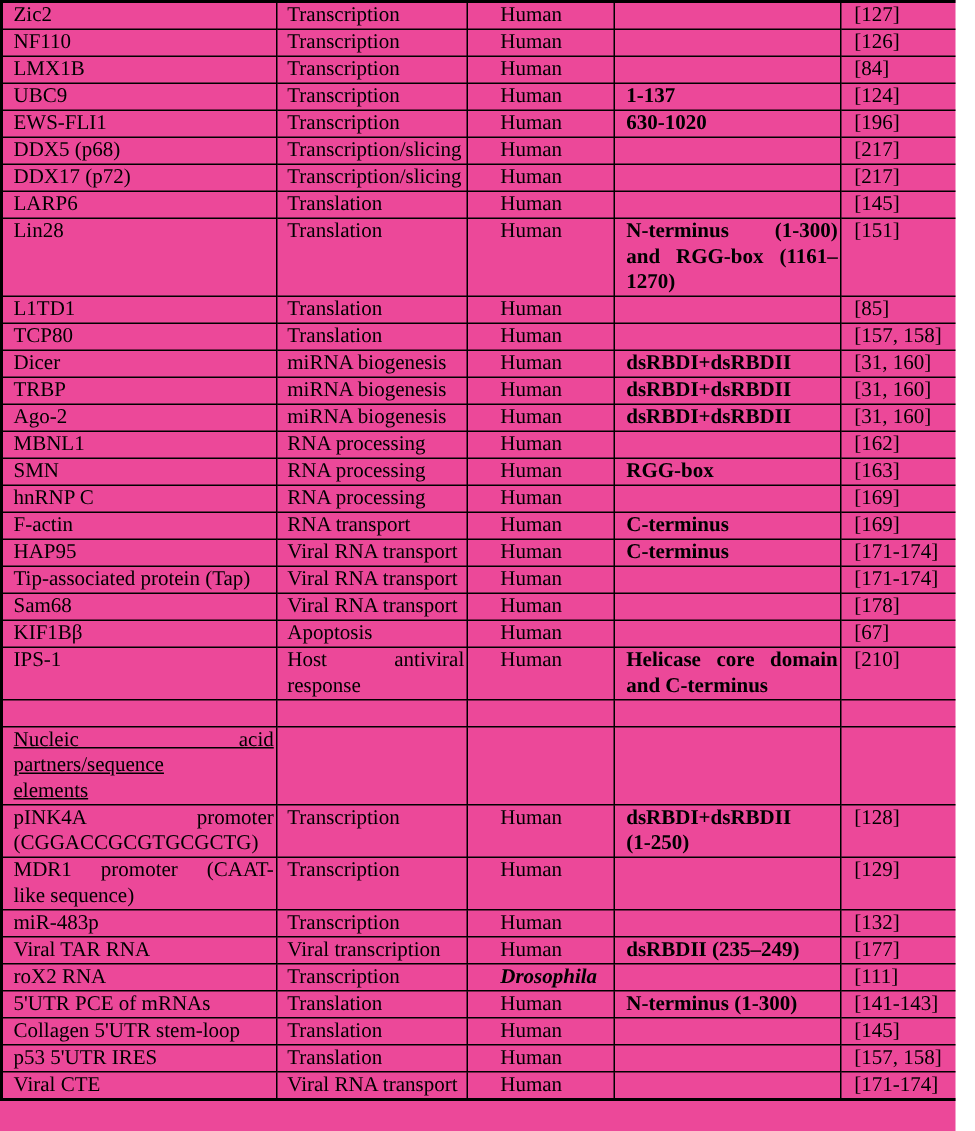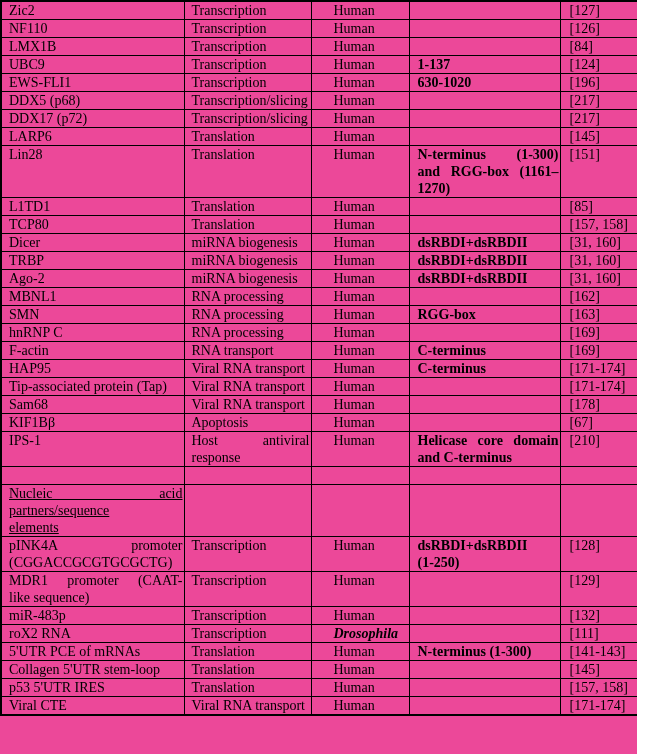--- a/index.html
+++ b/index.html
@@ -279,20 +279,27 @@
           <td>[129]</td>
         </tr>
         <tr>
           <td>miR-483p</td>
           <td>Transcription</td>
           <td>Human</td>
           <td></td>
           <td>[132]</td>
         </tr>
         <tr>
+          <td>Viral TAR RNA</td>
+          <td>Viral transcription</td>
+          <td>Human</td>
+          <td>dsRBDII (235–249)</td>
+          <td>[177]</td>
+        </tr>
+        <tr>
           <td>roX2 RNA</td>
           <td>Transcription</td>
           <td class="italic">Drosophila</td>
           <td></td>
           <td>[111]</td>
         </tr>
         <tr>
           <td>5'UTR PCE of mRNAs</td>
           <td>Translation</td>
           <td>Human</td>

